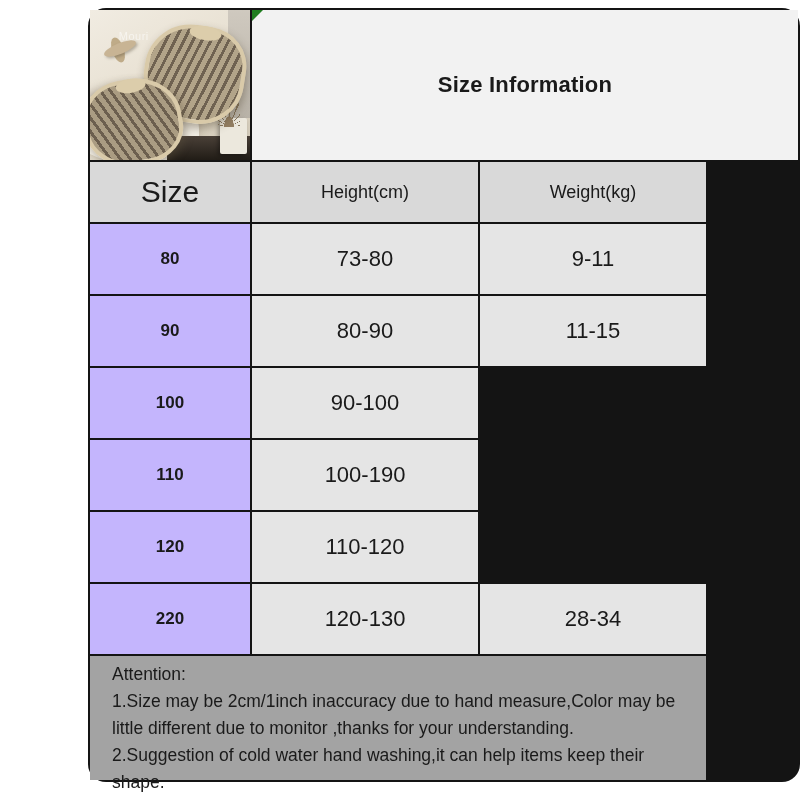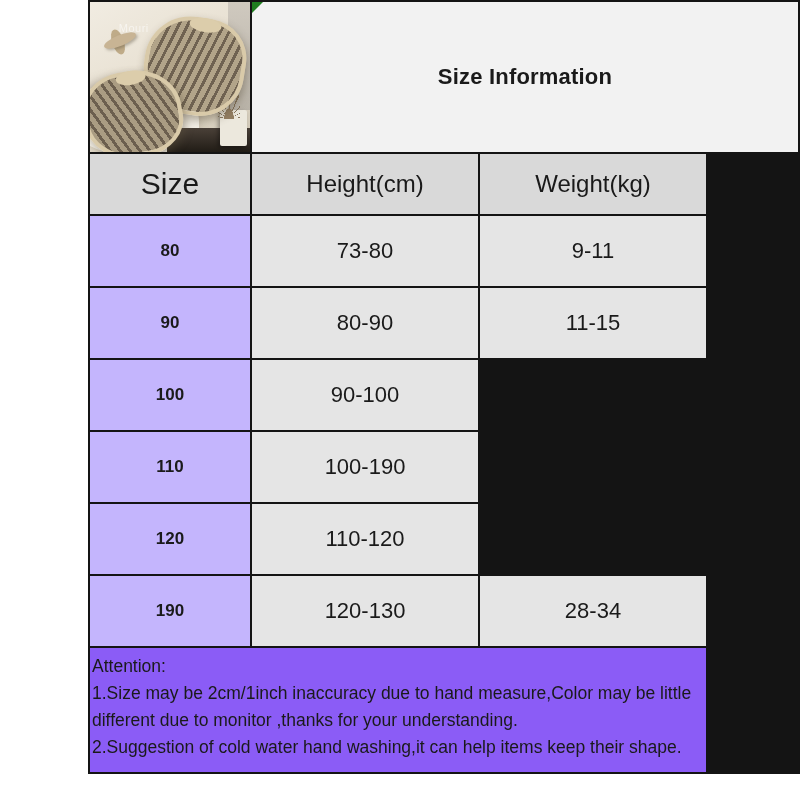--- a/index.html
+++ b/index.html
@@ -2,23 +2,23 @@
 <html><head>
 <meta charset="utf-8">
 <style>
   html,body{margin:0;padding:0;}
   body{
     width:800px;height:800px;background:#ffffff;position:relative;
     font-family:"Liberation Sans", sans-serif;color:#1a1a1a;
     -webkit-font-smoothing:antialiased;
   }
   .sheet{
-    position:absolute;left:88px;top:0;
+    position:absolute;left:88px;top:8px;
     background:#141414;padding:2px;
-    display:flex;flex-direction:column;gap:2px;
+    display:flex;flex-direction:column;gap:2px;border-radius:18px;
   }
   .row{display:flex;gap:2px;}
   .cell{
     box-sizing:border-box;display:flex;align-items:center;justify-content:center;
     text-align:center;
   }
   .c1{width:160px;}
   .c2{width:226px;}
   .c3{width:226px;}
   .full{width:616px;}
@@ -28,31 +28,31 @@
   .title-cell{width:546px;height:150px;background:#f2f2f2;position:relative;}
   .title-text{font-size:22px;font-weight:bold;letter-spacing:0.2px;}
   .corner-marker{
     position:absolute;top:0;left:0;width:11px;height:11px;background:#1f7d1f;
     clip-path:polygon(0 0,100% 0,0 100%);
   }
 
   
   .hdr{height:60px;background:#d9d9d9;font-weight:normal;}
   .hdr.size-col{font-size:30px;}
-  .hdr-small{font-size:24px;}
+  .hdr-small{font-size:18px;}
 
   
   .data-row .cell{height:70px;}
   .size-cell{background:#c4b5fd;font-weight:bold;font-size:17px;}
   .val-cell{background:#e5e5e5;font-size:22px;}
 
   
   .attention{
-    height:124px;background:#8b5cf6;display:block;text-align:left;
-    padding:5px 2px;font-size:17.5px;line-height:27px;
+    height:124px;background:#a3a3a3;display:block;text-align:left;
+    padding:5px 22px;font-size:17.5px;line-height:27px;
   }
 
   
   .bedding{
     position:absolute;inset:0;
     background:linear-gradient(150deg,#f1ece2 0%,#e9e2d4 40%,#dcd4c3 75%,#cfc6b4 100%);
   }
   .sheet-fold{
     position:absolute;left:-12%;top:52%;width:80%;height:50%;
     background:#f3efe6;border-radius:50% 60% 40% 50%;
@@ -162,21 +162,21 @@
   </div>
   <div class="row data-row">
     <div class="cell size-cell c1">110</div>
     <div class="cell val-cell c2">100-190</div>
   </div>
   <div class="row data-row">
     <div class="cell size-cell c1">120</div>
     <div class="cell val-cell c2">110-120</div>
   </div>
   <div class="row data-row">
-    <div class="cell size-cell c1">190</div>
+    <div class="cell size-cell c1">220</div>
     <div class="cell val-cell c2">120-130</div>
     <div class="cell val-cell c3">28-34</div>
   </div>
 
   <div class="row">
     <div class="cell attention full">
       <div>Attention:</div>
       <div>1.Size may be 2cm/1inch inaccuracy due to hand measure,Color may be little different due to monitor ,thanks for your understanding.</div>
       <div>2.Suggestion of cold water hand washing,it can help items keep their shape.</div>
     </div>

